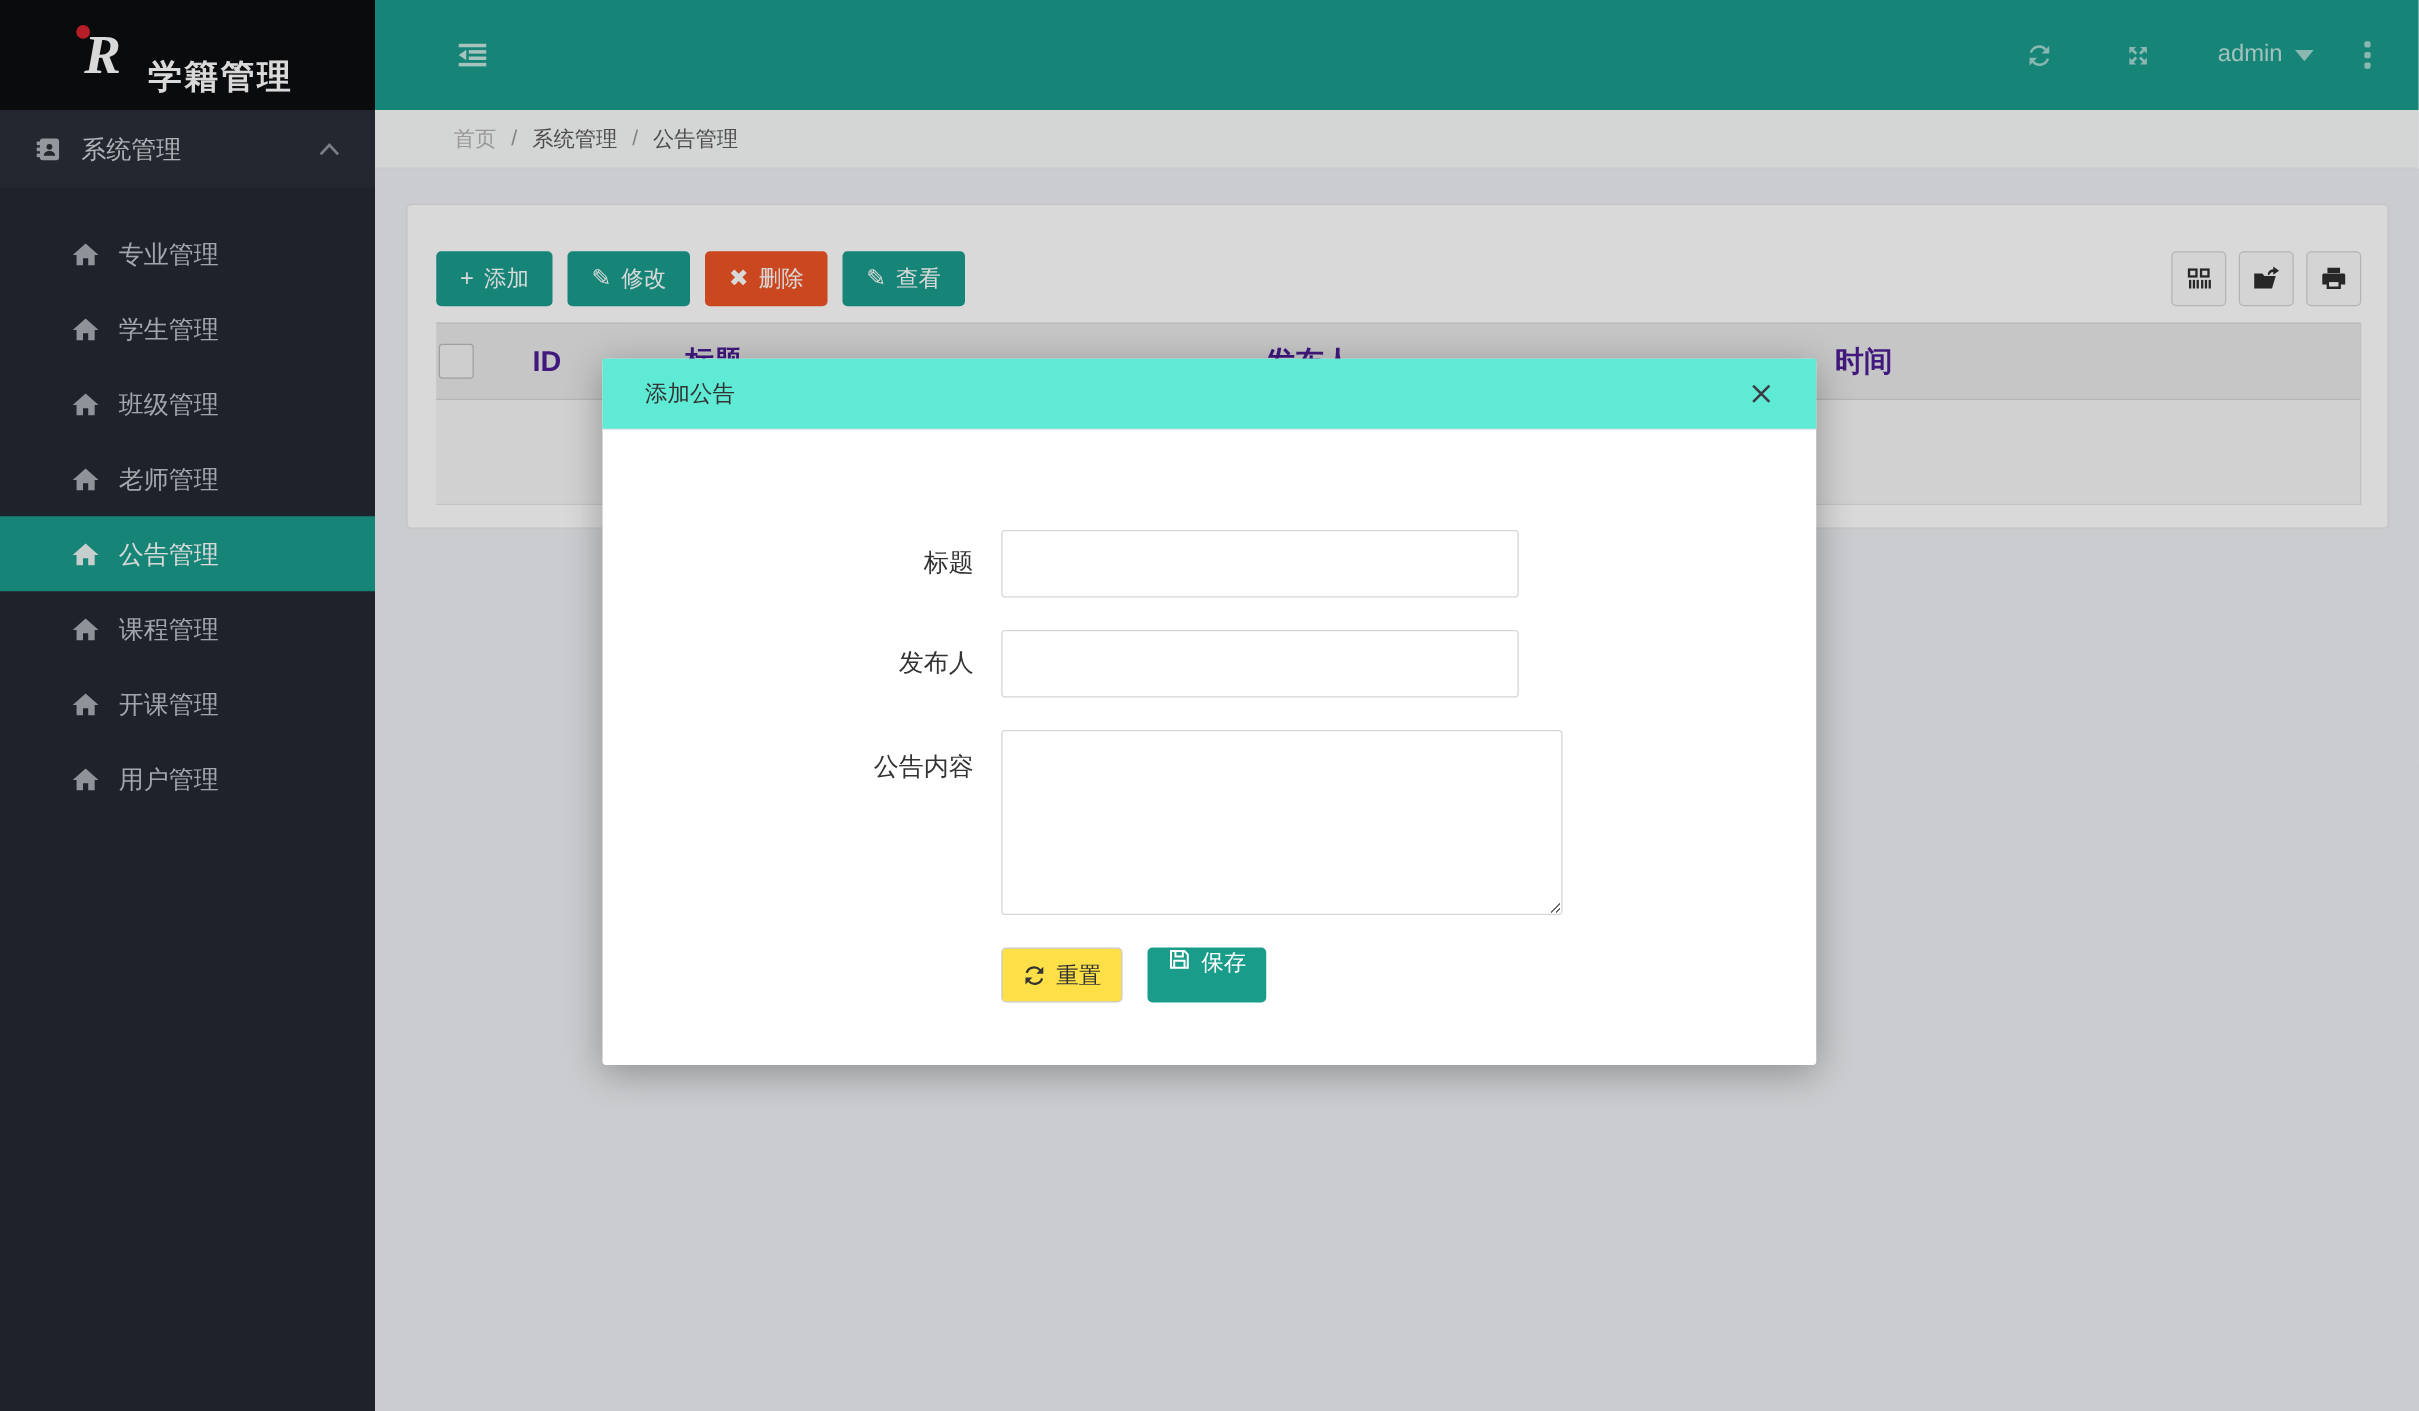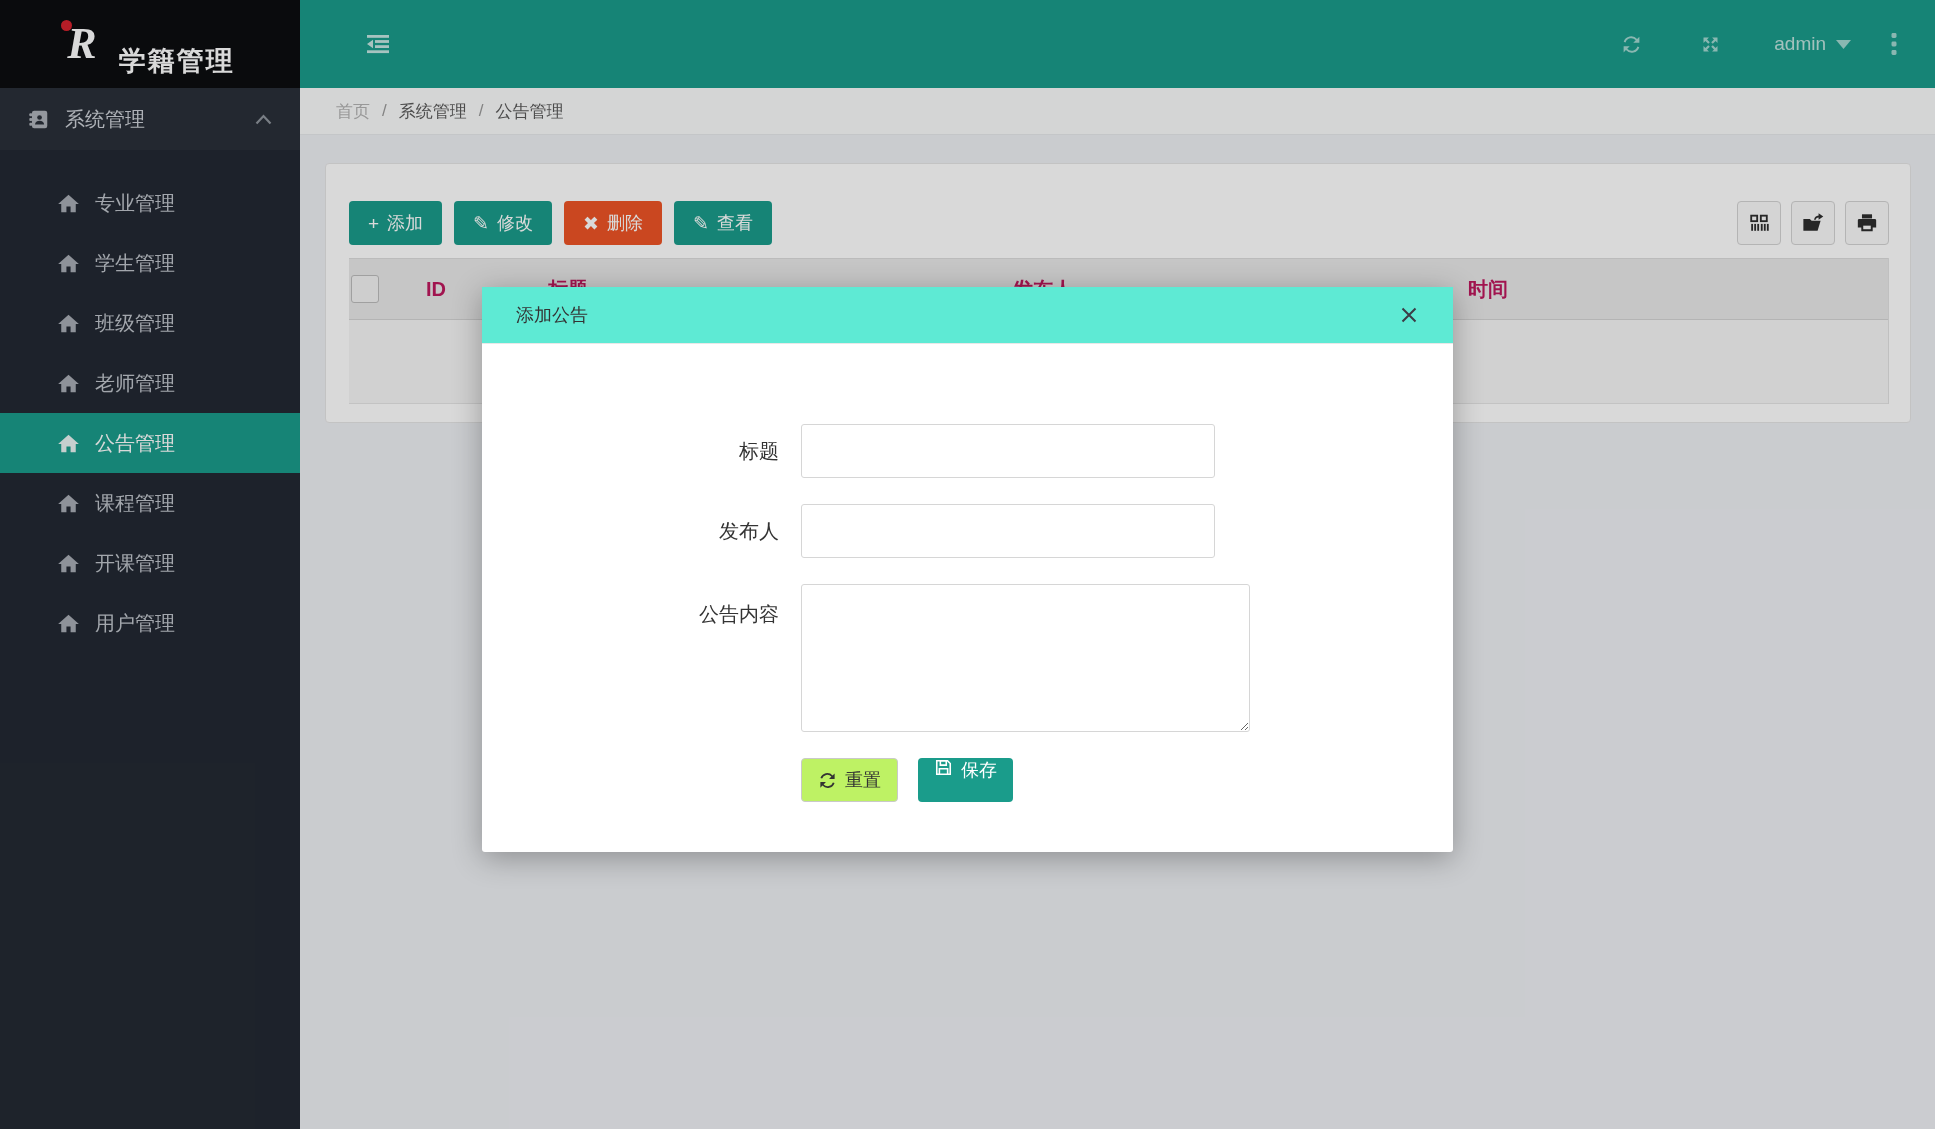--- a/index.html
+++ b/index.html
@@ -32,41 +32,41 @@
   .menu-group .chev { margin-left:auto; color:#8f959d; display:flex; }
   .submenu { padding-top:23px; }
   .nav-item { height:60px; display:flex; align-items:center; padding-left:58px; color:#bfc4cb; font-size:20px; cursor:pointer; }
   .nav-item .icon { width:24px; margin-right:13px; color:#a7acb4; display:flex; }
   .nav-item.active { background:#1a9c8b; color:#ffffff; }
   .nav-item.active .icon { color:#e9f4f2; }
 
   
   .main { position:absolute; top:88px; left:300px; right:0; bottom:0; background:#eef0f4; }
   .breadcrumb { height:47px; background:#fafbfb; border-bottom:1px solid #e7e9ec; display:flex; align-items:center; padding:0 36px; gap:12px; font-size:17px; }
-  .bc-home { color:#b3b3b3; cursor:pointer; }
+  .bc-home { color:#b3b3b3; cursor:pointer;margin-left:27px; }
   .bc-sep { color:#9b9b9b; }
   .bc-link { color:#5a5a5a; cursor:pointer; }
   .bc-current { color:#5a5a5a; }
   .content { padding:28px 24px 0 25px; }
   .card { background:#ffffff; border:1px solid #e6e6e6; border-radius:4px; min-height:257px; padding:37px 21px 18px 23px; }
 
   .toolbar { display:flex; align-items:center; }
   .btn { height:44px; border:none; border-radius:4px; display:inline-flex; align-items:center; gap:8px;
          padding:0 19px; font-size:18px; color:#ffffff; cursor:pointer; font-family:inherit; }
   .btn + .btn { margin-left:12px; }
   .btn-teal { background:#1a9c8b; }
   .btn-orange { background:#ee5426; }
   .btn .bicon { font-size:19px; line-height:1; }
   .tools { margin-left:auto; display:flex; gap:10px; }
   .tool-btn { width:44px; height:44px; background:#f9f9f9; border:1px solid #d4d4d4; border-radius:4px;
               display:flex; align-items:center; justify-content:center; color:#2e2e2e; cursor:pointer; }
 
   .table { margin-top:13px; border-right:1px solid #e2e2e2; }
   .thead { display:flex; height:62px; background:#e9e9e9; border-top:1px solid #dcdcdc; border-bottom:1px solid #d4d4d4; align-items:center; }
-  .th { font-size:20px; color:#be185d; font-weight:600; padding-left:9px; }
+  .th { font-size:23px; color:#4c1d95; font-weight:600; padding-left:9px; }
   .th-check { width:60px; display:flex; align-items:center; padding-left:2px; }
   .th-id { width:130px; padding-left:17px; font-weight:600; }
   .th-title { width:465px; }
   .th-pub { width:455px; }
   .th-time { flex:1; }
   .checkbox { width:28px; height:28px; background:#f2f2f2; border:1px solid #bcbcbc; border-radius:3px; cursor:pointer; }
   .trow { height:84px; background:#f6f6f6; border-bottom:1px solid #e6e6e6; }
 
   
   .backdrop { position:absolute; inset:0; background:rgba(0,0,0,.15); z-index:50; }
@@ -77,21 +77,21 @@
   .modal-close { margin-left:auto; color:#3c3c46; cursor:pointer; display:flex; }
   .modal-body { padding-top:80px; }
   .form-row { display:flex; margin-bottom:26px; }
   .form-label { width:297px; text-align:right; margin-right:22px; font-size:20px; color:#333333; line-height:54px; }
   .form-label.top { line-height:28px; align-self:flex-start; padding-top:16px; }
   .tinput { width:414px; height:54px; border:1px solid #d6d6d6; border-radius:3px; font-size:18px; padding:0 12px;
             font-family:inherit; outline:none; background:#ffffff; }
   .tarea { width:449px; height:148px; border:1px solid #d6d6d6; border-radius:3px; font-size:18px; padding:8px 12px;
            font-family:inherit; outline:none; resize:both; background:#ffffff; }
   .form-actions { margin-left:319px; display:flex; gap:20px; margin-top:4px; }
-  .btn-reset { height:44px; background:#bef264; border:1px solid #c9c9c9; border-radius:4px; color:#333333;
+  .btn-reset { height:44px; background:#fde047; border:1px solid #c9c9c9; border-radius:4px; color:#333333;
                font-size:18px; display:inline-flex; align-items:center; gap:8px; padding:0 16px; cursor:pointer; font-family:inherit;justify-content:space-between; }
   .btn-save { height:44px; background:#1a9c8b; border:none; border-radius:4px; color:#ffffff;
               font-size:18px; display:inline-flex; gap:8px; padding:0 16px; cursor:pointer; font-family:inherit; }
   svg { display:block; }
 </style>
 </head>
 <body>
 
 <div class="screen">
 

